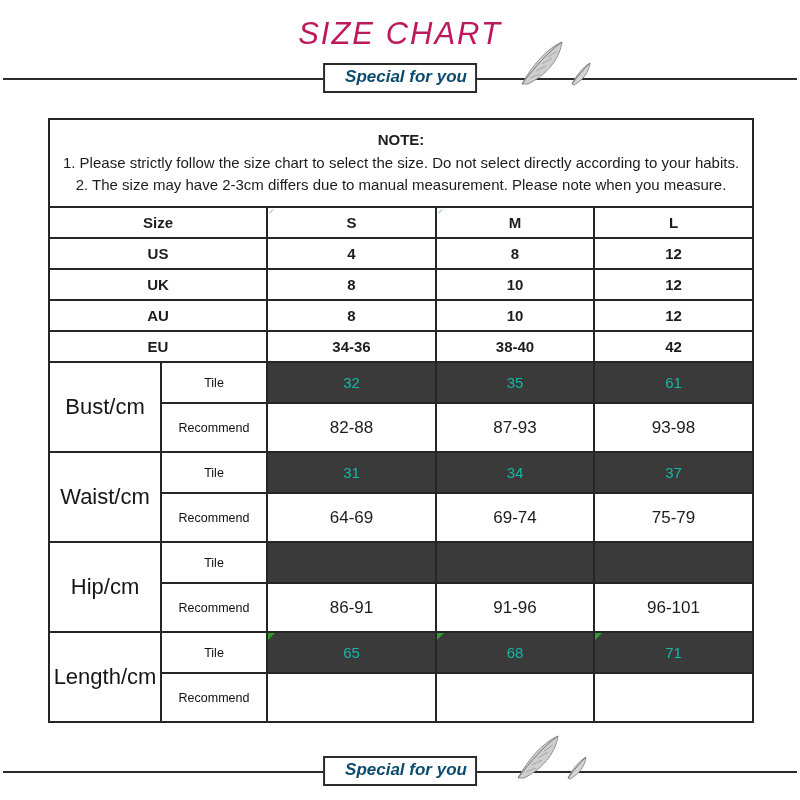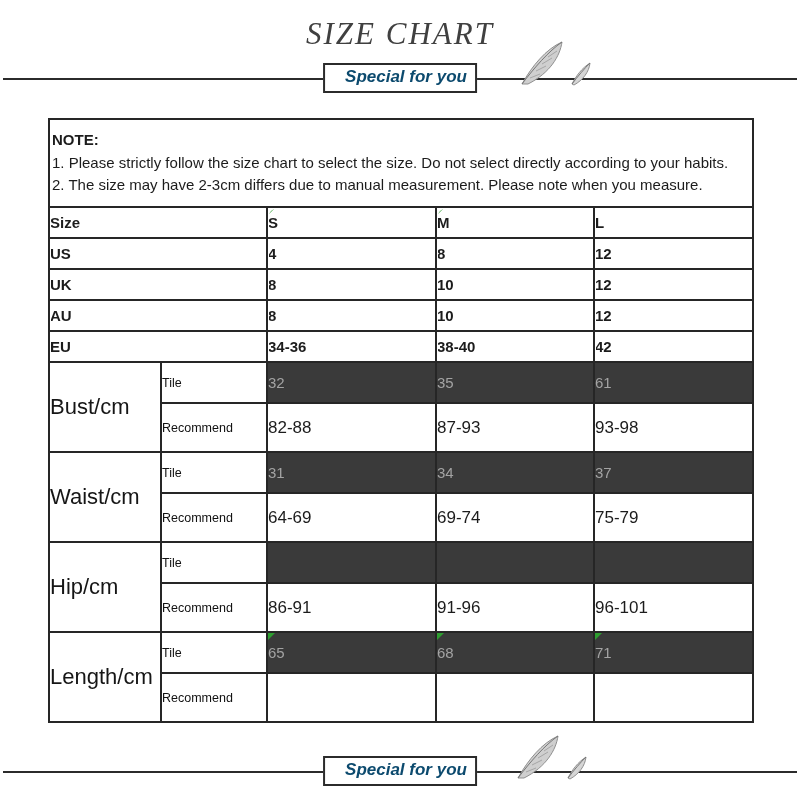--- a/index.html
+++ b/index.html
@@ -3,22 +3,22 @@
 <meta charset="utf-8">
 <style>
   * { box-sizing: border-box; }
   html, body { margin: 0; padding: 0; background: #ffffff; }
   body { width: 800px; height: 800px; overflow: hidden; font-family: "Liberation Sans", sans-serif; color: #1c1c1c; }
   .page { position: relative; width: 800px; height: 800px; background: #fff; }
 
   
   .big-title {
     position: absolute; left: 0; width: 800px; text-align: center;
-    font-family: Liberation Serif, serif; font-style: italic; font-weight: 500;
-    color: #404040; margin: 0;
+    font-family: Liberation Sans, sans-serif; font-style: italic; font-weight: 500;
+    color: #be185d; margin: 0;
   }
   .title-top { top: 16px; font-size: 31px; letter-spacing: 2px; }
   .title-bottom { top: 708px; font-size: 36px; letter-spacing: 3px; }
 
   .hr-line { position: absolute; left: 3px; right: 3px; height: 2px; background: #2b2b2b; }
   .line-top { top: 78px; }
   .line-bottom { top: 771px; }
 
   .ribbon-box {
     position: absolute; left: 50%; transform: translateX(-50%);
@@ -32,31 +32,31 @@
   .feathers { position: absolute; z-index: 2; }
   .feathers-top { left: 516px; top: 40px; }
   .feathers-bottom { left: 512px; top: 734px; }
 
   
   table.size-table {
     position: absolute; left: 48px; top: 118px; width: 704px;
     border-collapse: collapse; table-layout: fixed;
   }
   table.size-table td {
-    border: 2px solid #262626; vertical-align: middle;
+    border: 2px solid #262626; text-align: center; vertical-align: middle;
     padding: 0; position: relative; overflow: hidden;
   }
   .note-cell { height: 88px; font-size: 15px; line-height: 1.5; font-weight: 500; padding: 4px 2px !important; }
   .note-heading { font-weight: 600; }
   .hdr-row td { height: 31px; font-weight: 700; font-size: 15px; border-radius: 9px; }
   .tile-row td { height: 41px; margin-left: 28px; }
   .rec-row td { height: 49px; }
   .group-name { font-size: 22px; font-weight: 400; color: #161616; }
   .sub-label { font-size: 12.5px; color: #111; }
-  .tile-val { background: #3a3a3a; color: #a3a3a3; font-size: 15px; }
+  .tile-val { background: #3a3a3a; color: #14b8a6; font-size: 15px; }
   .rec-val { font-size: 17px; }
 
   
   .tri {
     position: absolute; top: 0; left: 0; width: 0; height: 0;
     border-top: 7px solid #2e9e30; border-right: 7px solid transparent;
   }
 </style>
 </head>
 <body>

